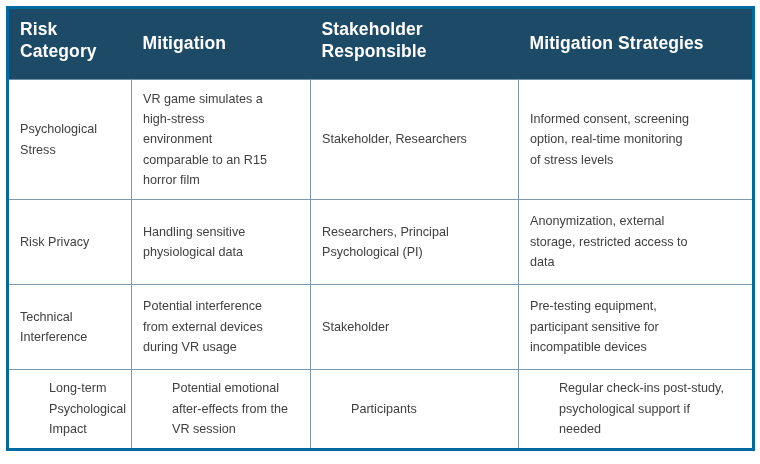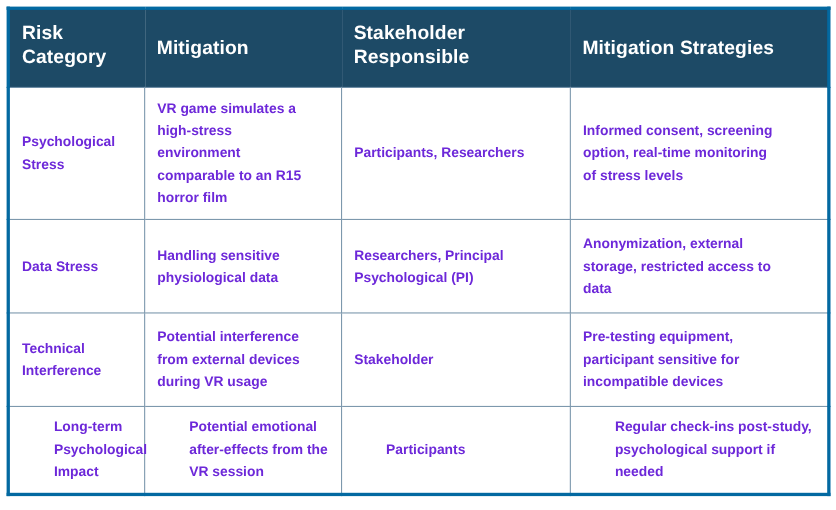--- a/index.html
+++ b/index.html
@@ -55,26 +55,25 @@
   thead tr.header-row th.col-head-3 {
     vertical-align: top;
     padding-top: 10px;
   }
 
   tbody td {
     border: 1px solid #7d98ad;
     border-top-color: #6e8ea6;
     font-size: 12.6px;
     line-height: 1.62;
-    color: #6d28d9;
+    color: #404040;
     vertical-align: middle;
     padding: 7px 10px 7px 11px;
     box-sizing: border-box;
     background: #ffffff;
-    font-weight: bold;
   }
 
   tbody tr.row-1 td { height: 120px; }
   tbody tr.row-2 td { height: 85px; }
   tbody tr.row-3 td { height: 85px; }
   tbody tr.row-4 td { height: 80px; padding-left: 40px; }
 
   td.cell-category   { }
   td.cell-description { }
   td.cell-stakeholder { }
@@ -125,32 +124,32 @@
 Stress</span>
         </td>
         <td class="cell-description">
           <span class="cell-text">VR game simulates a
 high-stress
 environment
 comparable to an R15
 horror film</span>
         </td>
         <td class="cell-stakeholder">
-          <span class="cell-text">Participants, Researchers</span>
+          <span class="cell-text">Stakeholder, Researchers</span>
         </td>
         <td class="cell-mitigation">
           <span class="cell-text">Informed consent, screening
 option, real-time monitoring
 of stress levels</span>
         </td>
       </tr>
 
       <tr class="row-2">
         <td class="cell-category">
-          <span class="cell-text">Data Stress</span>
+          <span class="cell-text">Risk Privacy</span>
         </td>
         <td class="cell-description">
           <span class="cell-text">Handling sensitive
 physiological data</span>
         </td>
         <td class="cell-stakeholder">
           <span class="cell-text">Researchers, Principal
 Psychological (PI)</span>
         </td>
         <td class="cell-mitigation">

